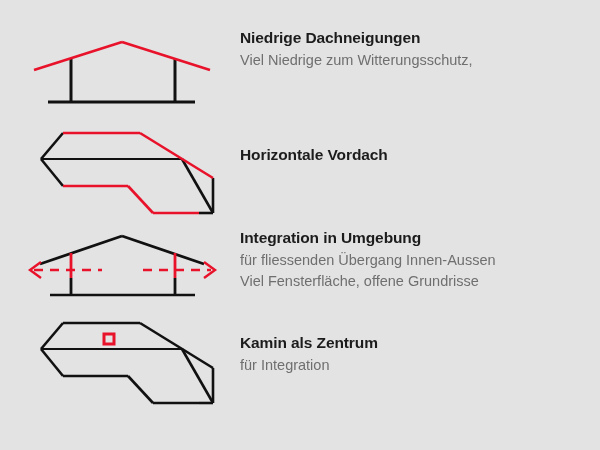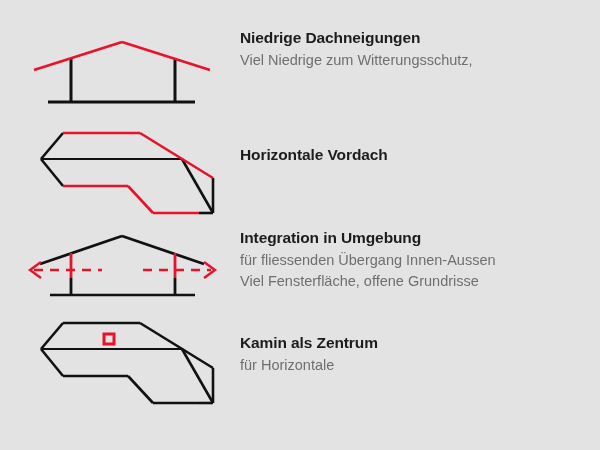--- a/index.html
+++ b/index.html
@@ -178,18 +178,18 @@
         <line x1="143" y1="88" x2="189" y2="88" stroke="#111111" stroke-width="2.6"></line>
 
         <line x1="172" y1="34" x2="203" y2="88" stroke="#111111" stroke-width="2.6"></line>
 
         <rect x="94" y="19" width="10" height="10" fill="none" stroke="#e8122a" stroke-width="3"></rect>
       </svg>
     </div>
 
     <div class="textblock" style="top:10px;margin-top:8px;">
       <p class="heading">Kamin als Zentrum</p>
-      <p class="body-line">für Horizontale</p>
+      <p class="body-line">für Integration</p>
     </div>
 
   </div>
 
 </div>
 
 </body></html>

